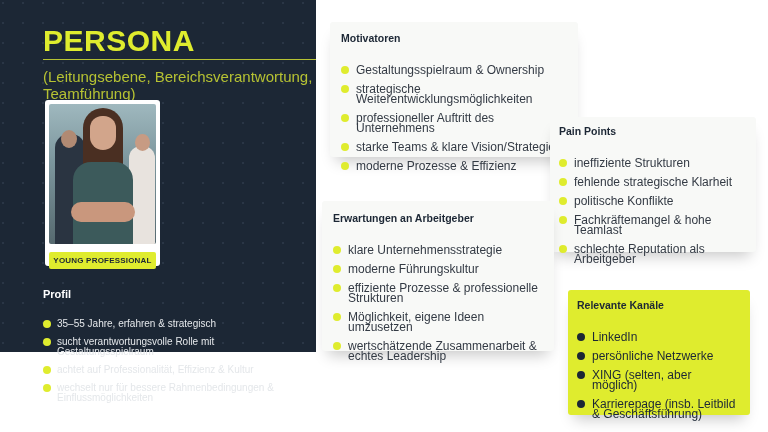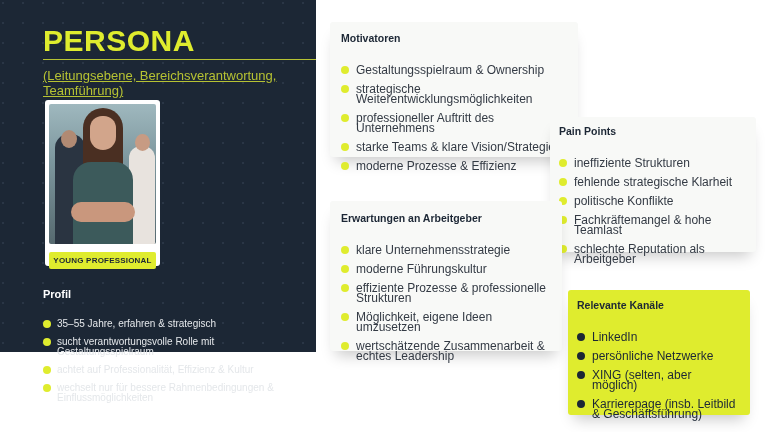--- a/index.html
+++ b/index.html
@@ -14,21 +14,21 @@
       background-position: 13px 13px;
     }
     .title {
       position: absolute; left: 43px; top: 24px;
       font-size: 30px; font-weight: 700; color: #dfec2e; letter-spacing: 0.5px;
     }
     .title-rule {
       position: absolute; left: 43px; top: 59px; width: 273px; height: 1px; background: #b6c233;
     }
     .subtitle {
-      position: absolute; left: 43px; top: 68px; font-size: 13px; color: #b6c233; text-decoration: underline;
+      position: absolute; left: 43px; top: 68px; font-size: 15px; color: #b6c233;
     }
     .photo-card {
       position: absolute; left: 45px; top: 100px; width: 115px; height: 166px;
       background: #ffffff; border-radius: 3px; padding: 4px;
     }
     .photo {
       width: 107px; height: 140px; border-radius: 2px; position: relative; overflow: hidden;
       background: linear-gradient(180deg, #9fb8be 0%, #7d979e 40%, #56696f 100%);
     }
     .photo .bg-person1 { position: absolute; left: 6px; top: 30px; width: 30px; height: 110px; background: #2a3441; border-radius: 14px 14px 0 0; }
@@ -61,21 +61,21 @@
     .card h3 { font-size: 10.5px; font-weight: 700; color: #1c2735; margin-bottom: 21px; }
     .card ul { list-style: none; }
     .card li {
       position: relative; padding-left: 15px; font-size: 12px; color: #333a44; line-height: 10px; margin-bottom: 9px;
     }
     .card li .dot {
       position: absolute; left: 0; top: 1px; width: 8px; height: 8px; border-radius: 50%; background: #dfec2e;
     }
     .card-motiv { left: 330px; top: 22px; width: 248px; height: 135px; padding: 10px 10px 0 11px; }
     .card-pain { left: 550px; top: 117px; width: 206px; height: 135px; padding: 8px 10px 16px 9px; }
-    .card-erw { left: 330px; top: 201px; width: 232px; height: 150px; padding: 11px 10px 16px 11px; }
+    .card-erw { left: 322px; top: 201px; width: 232px; height: 150px; padding: 11px 10px 16px 11px; }
     .card-kanal { left: 568px; top: 290px; width: 182px; height: 125px; padding: 9px 10px 0 9px; background: #dfec2e; }
     .card-kanal li .dot { background: #1c2735; }
     .card-kanal li { color: #1c2735; }
     .card li.two-line { margin-bottom: 13px; }
   </style>
 </head>
 <body>
 
 <div class="left-panel">
   <div class="title">PERSONA</div>

